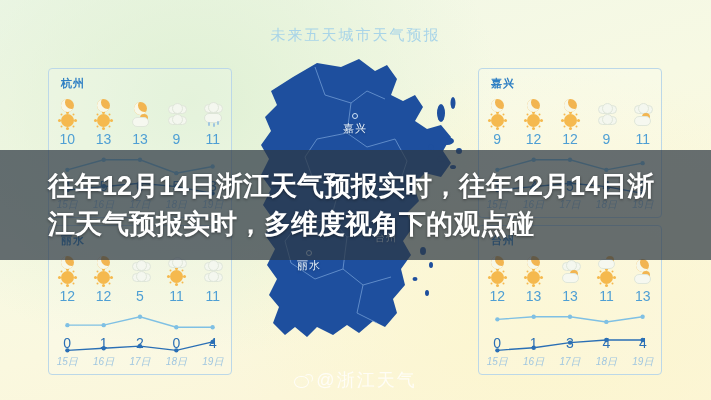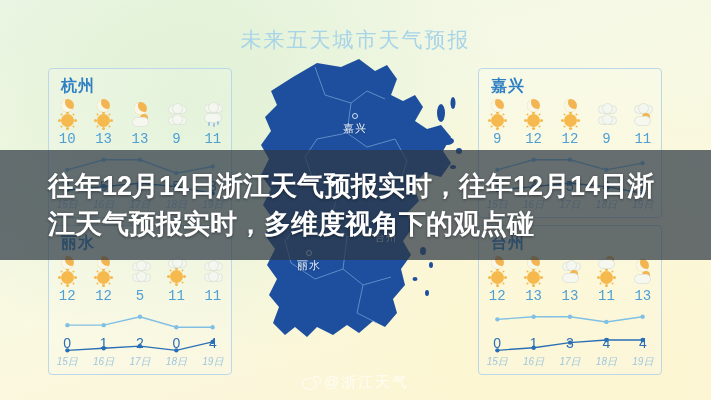--- a/index.html
+++ b/index.html
@@ -25,21 +25,21 @@
   .tint-b{
     position:absolute; right:-140px; bottom:-180px; width:620px; height:520px;
     background:radial-gradient(closest-side,rgba(252,246,206,.9),rgba(252,246,206,0));
     pointer-events:none;
   }
 
   
   .title{
     position:absolute; top:26px; left:0; width:100%;
     text-align:center;
-    font-size:21px; letter-spacing:2px;
+    font-size:15px; letter-spacing:2px;
     color:#a8d4e8;
     font-weight:400;
   }
 
   
   .map-wrap{
     position:absolute; left:255px; top:55px; width:215px; height:310px;
   }
   .map-wrap svg{ width:100%; height:100%; display:block; }
   .map-label{
@@ -66,39 +66,39 @@
     border-radius:4px;
     background:rgba(255,255,255,.16);
   }
   .card.c-hz{ left:48px;  top:68px; }
   .card.c-jx{ left:478px; top:68px; }
   .card.c-ls{ left:48px;  top:225px; }
   .card.c-tz{ left:478px; top:225px; }
 
   .card-city{
     position:absolute; left:12px; top:7px;
-    font-size:16px; color:#2e7fc4; font-weight:bold;
+    font-size:11px; color:#2e7fc4; font-weight:bold;
     letter-spacing:1px;
   }
   .cols{
     position:absolute; left:0; top:0; width:100%; height:100%;
     display:flex;
   }
   .col{
     flex:1 1 0; position:relative;
     display:flex; flex-direction:column; align-items:center;
   }
   .ico-stack{
     margin-top:28px; height:34px;
     display:flex; flex-direction:column; align-items:center; justify-content:center;
     gap:0px;
   }
   .hi-t{
     font-size:14px; color:#4e9fd4; line-height:1; margin-top:1px;
-    font-family:Liberation Mono, monospace;
+    font-family:Liberation Sans, sans-serif;
   }
   .lo-t{
     position:absolute; bottom:24px;
     font-size:14px; color:#2a6fb5; line-height:1;
   }
   .day{
     position:absolute; bottom:5px;
     font-size:10px; color:#9fc6e0; letter-spacing:0px;font-style:italic;
   }
   .spark{
@@ -157,21 +157,21 @@
   
   .footer{
     position:absolute; left:12px; bottom:22px;
     color:#b9d3e6; font-size:10.5px; line-height:15px;
     letter-spacing:.5px;
   }
   .watermark{
     position:absolute; left:0; bottom:8px; width:100%;
     text-align:center;
     color:rgba(255,255,255,.78);
-    font-size:15px; letter-spacing:2px;
+    font-size:18px; letter-spacing:2px;
     display:flex; align-items:center; justify-content:center; gap:3px;
   }
   .wb-icon{
     width:19px;height:13px;position:relative;display:inline-block;
   }
   .wb-icon::before{
     content:"";position:absolute;left:0;top:2px;width:13px;height:10px;
     border:1.6px solid rgba(255,255,255,.8);border-radius:50%/55%;
   }
   .wb-icon::after{

